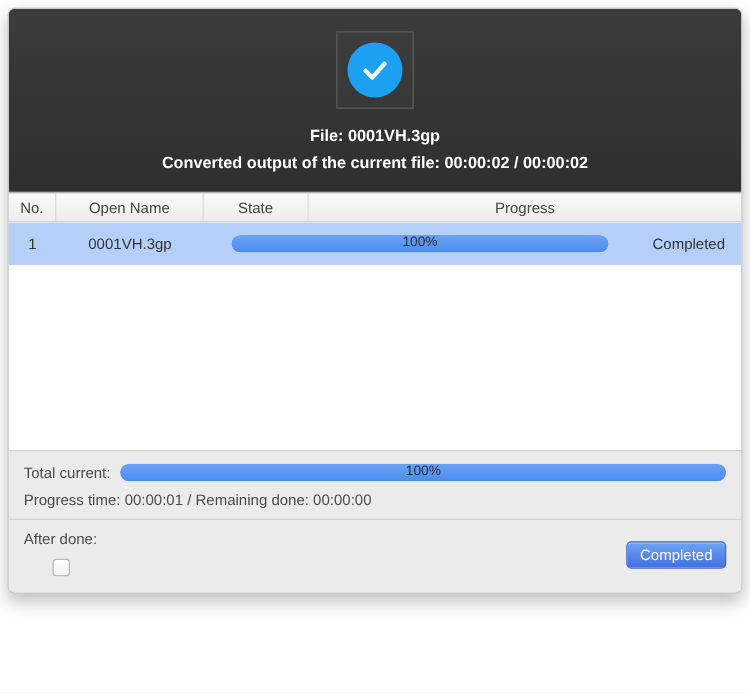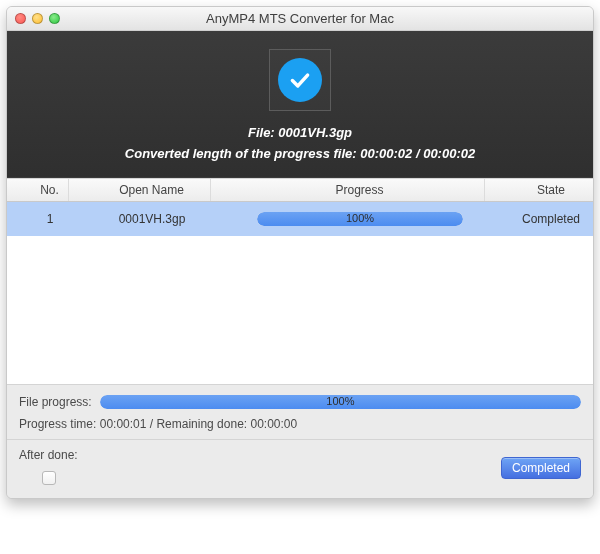--- a/index.html
+++ b/index.html
@@ -50,21 +50,20 @@
     font-size: 13px;
     color: #3f3f3f;
     pointer-events: none;
   }
   .hero {
     background: linear-gradient(#3b3b3b, #2f2f2f);
     color: #fff;
     text-align: center;
     padding: 18px 10px 16px;
     border-bottom: 1px solid #3a3a3a;
-    font-style: italic;
   }
   .icon-frame {
     width: 62px; height: 62px;
     margin: 0 auto 14px;
     border: 1px solid #5c5c5c;
     background: rgba(255,255,255,0.02);
     display: flex;
     align-items: center;
     justify-content: center;
   }
@@ -87,21 +86,20 @@
     font-size: 12px;
     color: #444;
     height: 24px;
   }
   .th, .td {
     display: flex;
     align-items: center;
     justify-content: center;
     border-right: 1px solid #dcdcdc;
     padding: 0 16px;
-    margin-left: 24px;
   }
   .th:last-child, .td:last-child { border-right: none; }
   .col-no { width: 38px; }
   .col-name { width: 118px; }
   .col-progress { flex: 1; }
   .col-state { width: 84px; }
   .table-body {
     background: #fff;
     height: 182px;
     overflow: auto;
@@ -207,71 +205,63 @@
     padding: 3px 10px;
     cursor: pointer;
     box-shadow: inset 0 1px 0 rgba(255,255,255,0.3);
   }
 </style>
 </head>
 <body>
 
 <div class="window">
 
-  <div class="titlebar">
-    <div class="traffic-lights">
-      <div class="tl red"></div>
-      <div class="tl yellow"></div>
-      <div class="tl green"></div>
-    </div>
-    <div class="titlebar-title">AnyMP4 MTS Converter for Mac</div>
-  </div>
 
   <div class="hero">
     <div class="icon-frame">
       <div class="check-circle">
         <svg viewBox="0 0 24 24" fill="none" stroke="#fff" stroke-width="3.2" stroke-linecap="round" stroke-linejoin="round">
           <polyline points="5 12.5 10 17.5 19 7.5"></polyline>
         </svg>
       </div>
     </div>
     <div class="hero-line1">
       <span>File: </span><span>0001VH.3gp</span>
     </div>
     <div class="hero-line2">
-      <span>Converted length of the progress file: </span><span>00:00:02</span><span> / </span><span>00:00:02</span>
+      <span>Converted output of the current file: </span><span>00:00:02</span><span> / </span><span>00:00:02</span>
     </div>
   </div>
 
   <div class="table-header">
     <div class="th col-no">No.</div>
     <div class="th col-name">Open Name</div>
+    <div class="th col-state">State</div>
     <div class="th col-progress">Progress</div>
-    <div class="th col-state">State</div>
   </div>
 
   <div class="table-body">
     <div class="row selected">
       <div class="td col-no">1</div>
       <div class="td col-name">0001VH.3gp</div>
       <div class="td col-progress">
         <div class="progress-cell">
           <div class="progress-bar">
             <div class="progress-fill" style="width:100%"></div>
             <div class="progress-label">100%</div>
           </div>
         </div>
       </div>
       <div class="td col-state">Completed</div>
     </div>
   </div>
 
   <div class="footer">
     <div class="total-row">
-      <span>File progress:</span>
+      <span>Total current:</span>
       <div class="total-bar">
         <div class="total-fill" style="width:100%"></div>
         <div class="total-label">100%</div>
       </div>
     </div>
     <div class="time-row">
       <span>Progress time: </span><span>00:00:01</span><span> / Remaining done: </span><span>00:00:00</span>
     </div>
     <div class="divider"></div>
     <div class="bottom-row">

